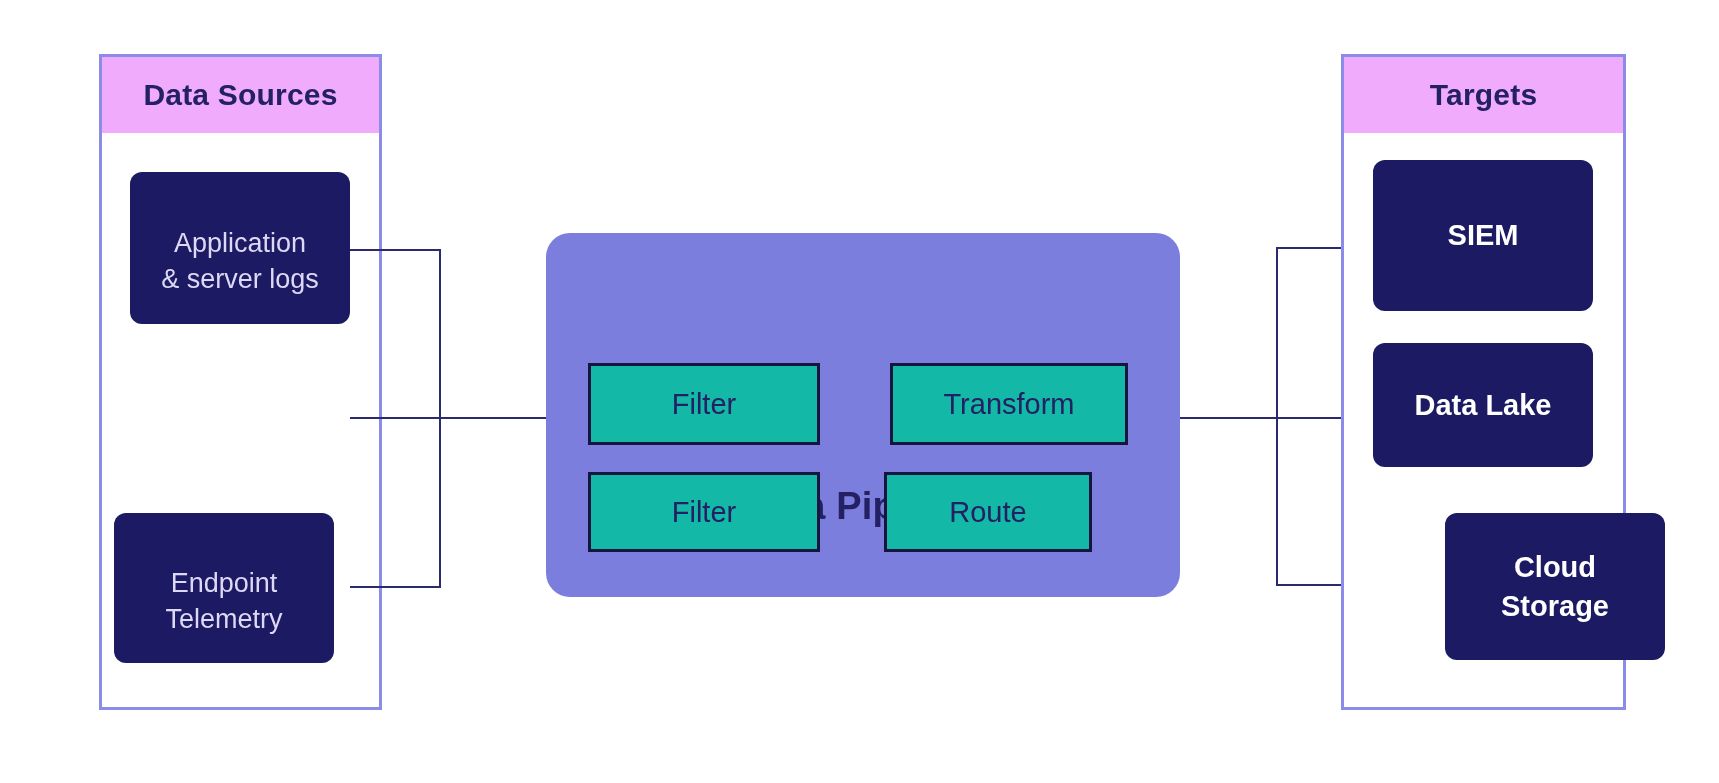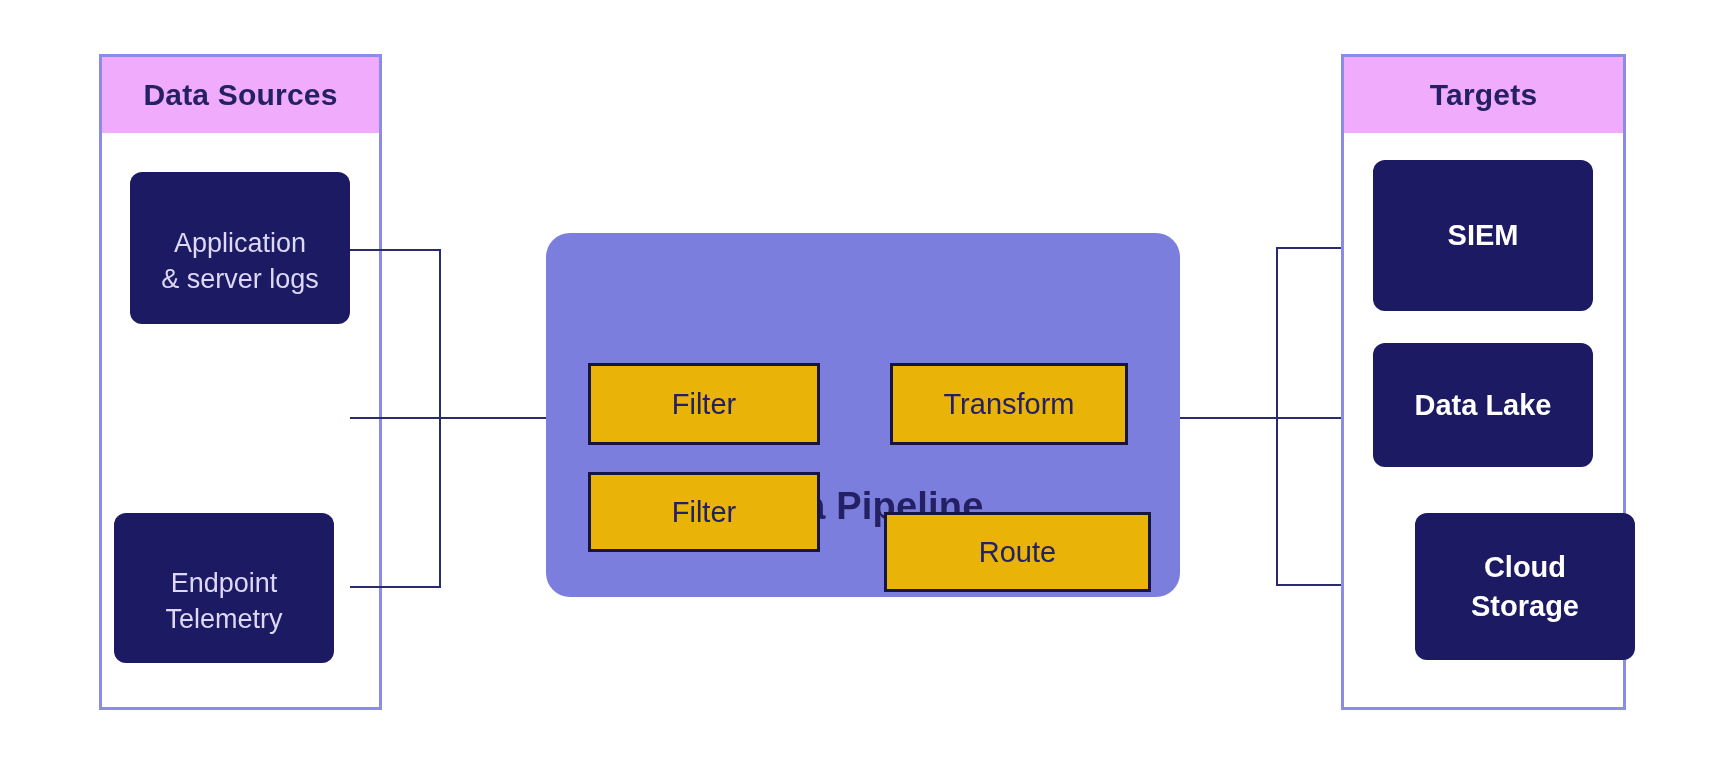--- a/index.html
+++ b/index.html
@@ -75,21 +75,21 @@
     position: absolute;
     left: 0; right: 0; top: 252px;
     text-align: center;
     color: #232064;
     font-size: 38px;
     font-weight: 700;
     letter-spacing: 0.2px;
   }
   .stage {
     position: absolute;
-    background: #eab308;
+    background: #14b8a6;
     border: 3px solid #16153f;
     box-sizing: border-box;
     display: flex;
     align-items: center;
     justify-content: center;
   }
   .stage-label {
     color: #232064;
     font-size: 29px;
     font-weight: 400;
@@ -133,39 +133,39 @@
 
   <div class="stage" style="left:588px; top:363px; width:232px; height:82px;">
     <span class="stage-label">Filter</span>
   </div>
   <div class="stage" style="left:890px; top:363px; width:238px; height:82px;">
     <span class="stage-label">Transform</span>
   </div>
   <div class="stage" style="left:588px; top:472px; width:232px; height:80px;">
     <span class="stage-label">Filter</span>
   </div>
-  <div class="stage" style="left:884px; top:472px; width:267px; height:80px;margin-top:40px;">
+  <div class="stage" style="left:884px; top:472px; width:208px; height:80px;">
     <span class="stage-label">Route</span>
   </div>
 
   <div class="line" style="left:1180px; top:417px; width:193px; height:2px;"></div>
   <div class="line" style="left:1276px; top:247px; width:97px; height:2px;"></div>
   <div class="line" style="left:1276px; top:584px; width:97px; height:2px;"></div>
   <div class="line" style="left:1276px; top:247px; width:2px; height:339px;"></div>
 
   <section class="panel" style="left:1341px; top:54px; width:285px; height:656px;">
     <header class="panel-header">
       <span class="panel-title">Targets</span>
     </header>
   </section>
 
   <div class="node" style="left:1373px; top:160px; width:220px; height:151px;">
     <span class="node-label target-label">SIEM</span>
   </div>
   <div class="node" style="left:1373px; top:343px; width:220px; height:124px;">
     <span class="node-label target-label">Data Lake</span>
   </div>
-  <div class="node" style="left:1415px; top:513px; width:220px; height:147px;">
+  <div class="node" style="left:1445px; top:513px; width:220px; height:147px;">
     <span class="node-label target-label">Cloud
 Storage</span>
   </div>
 
 </div>
 
 </body></html>

